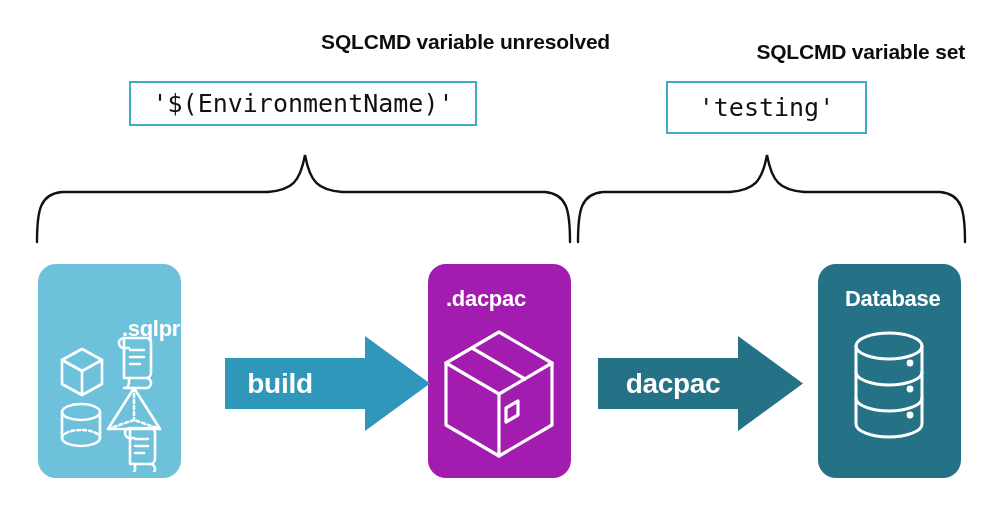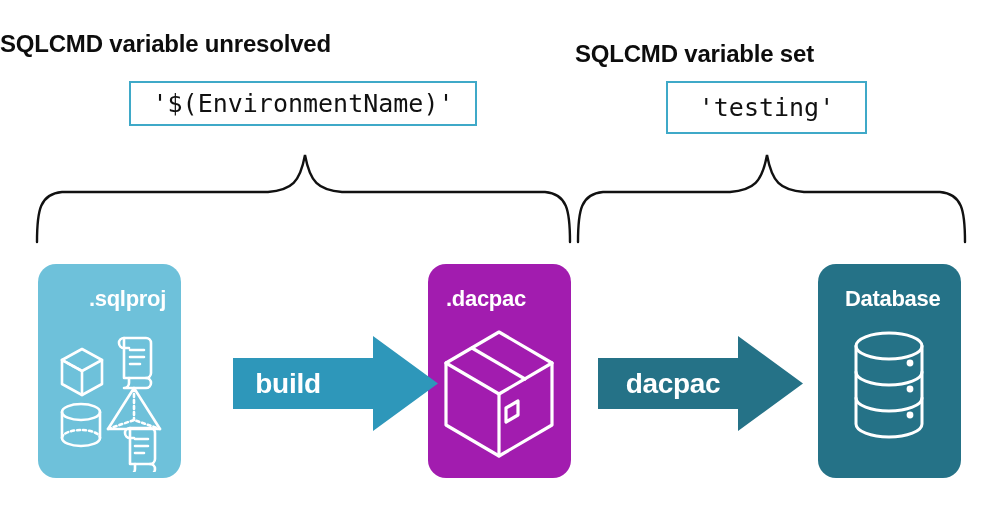--- a/index.html
+++ b/index.html
@@ -5,22 +5,22 @@
   html,body{margin:0;padding:0;}
   body{
     width:1000px;height:522px;background:#ffffff;
     font-family:"Liberation Sans",sans-serif;
     position:relative;overflow:hidden;
   }
   .stage{position:absolute;left:0;top:0;width:1000px;height:522px;}
 
   
   .heading{
-    position:absolute;font-weight:bold;font-size:24px;color:#0d0d0d;
-    text-align:left;letter-spacing:-0.2px;white-space:nowrap;
+    position:absolute;font-weight:bold;font-size:21px;color:#0d0d0d;
+    text-align:right;letter-spacing:-0.2px;white-space:nowrap;
   }
   #heading-left{left:0;width:610px;top:30px;}
   #heading-right{left:575;width:390px;top:40px;}
 
   
   .codebox{
     position:absolute;background:#ffffff;border:2px solid #3FA9C8;
     display:flex;align-items:center;justify-content:center;
     font-family:"DejaVu Sans Mono","Liberation Mono",monospace;
     font-size:25px;color:#111111;box-sizing:border-box;
@@ -36,29 +36,29 @@
     position:absolute;border-radius:18px;box-sizing:border-box;
   }
   .card-label{
     position:absolute;left:0;width:100%;top:22px;text-align:center;
     font-weight:bold;font-size:22px;color:#ffffff;letter-spacing:-0.3px;
     white-space:nowrap;
   }
   #card-sqlproj{left:38px;top:264px;width:143px;height:214px;background:#6EC1DA;}
   #card-dacpac {left:428px;top:264px;width:143px;height:214px;background:#a21caf;}
   #card-database{left:818px;top:264px;width:143px;height:214px;background:#257287;}
-  #card-sqlproj .card-label{text-align:center;padding-left:18px;}
+  #card-sqlproj .card-label{text-align:right;padding-left:18px;margin-top:30px;}
   #card-dacpac  .card-label{text-align:left;padding-left:18px;}
   #card-database .card-label{text-align:left;padding-left:27px;}
 
   .card-art{position:absolute;left:0;top:52px;width:100%;height:156px;}
 
   
   .arrow{position:absolute;}
-  #arrow-build {left:213px;top:336px;width:205px;height:95px;padding-left:20px;}
+  #arrow-build {left:205px;top:336px;width:205px;height:95px;padding-left:20px;}
   #arrow-deploy{left:598px;top:336px;width:205px;height:95px;}
   .arrow-label{
     position:absolute;top:0;left:0;width:150px;height:95px;
     display:flex;align-items:center;justify-content:center;
     font-weight:bold;font-size:28px;color:#ffffff;letter-spacing:-0.3px;
   }
 </style>
 </head>
 <body>
 

